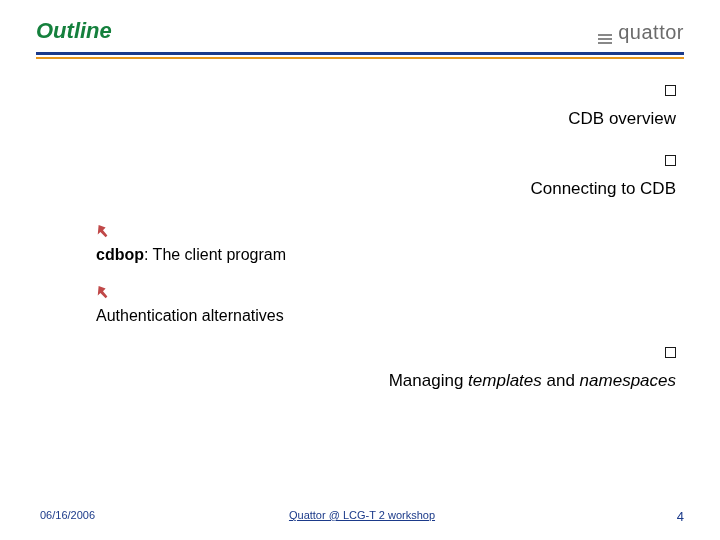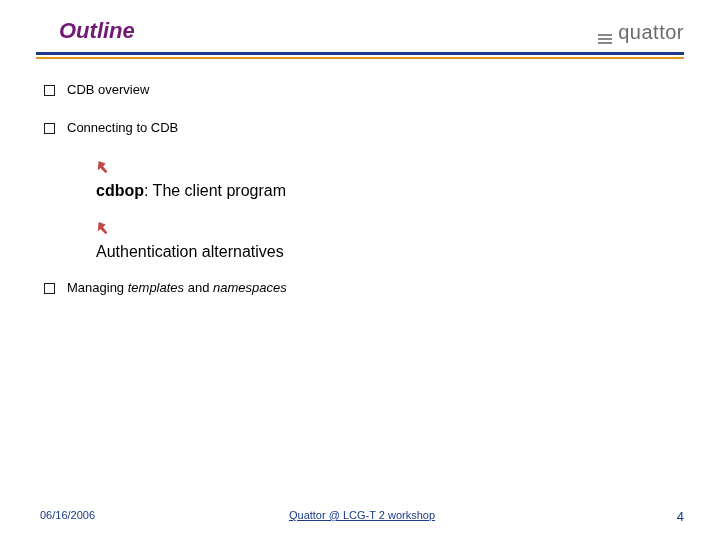--- a/index.html
+++ b/index.html
@@ -13,22 +13,21 @@
   .header {
     display: flex;
     justify-content: space-between;
     align-items: flex-end;
     padding-bottom: 6px;
   }
   .title {
     font-size: 22px;
     font-weight: bold;
     font-style: italic;
-    color: #701a75;
-    margin-left: 23px;
+    color: #15803d;
   }
   .brand {
     font-size: 20px;
     color: #6b6b6b;
     letter-spacing: 0.5px;
     display: flex;
     align-items: flex-end;
     gap: 6px;
   }
   .brand-icon {
@@ -56,24 +55,25 @@
   .rule2 {
     height: 2px;
     background: #e7961a;
     margin-top: 2px;
   }
   .content {
     padding: 22px 8px 0 8px;
   }
   .li {
     display: flex;
-    align-items: flex-start;
+    align-items: flex-end;
     gap: 12px;
     margin-bottom: 22px;
-    font-size: 13px;
+    font-size: 17px;
+    flex-direction: column;
   }
   .li .txt { padding-top: 1px; }
   .sub {
     margin-left: 52px;
     display: flex;
     align-items: flex-start;
     gap: 8px;
     margin-bottom: 18px;
     font-size: 16px;
     flex-direction: column;

